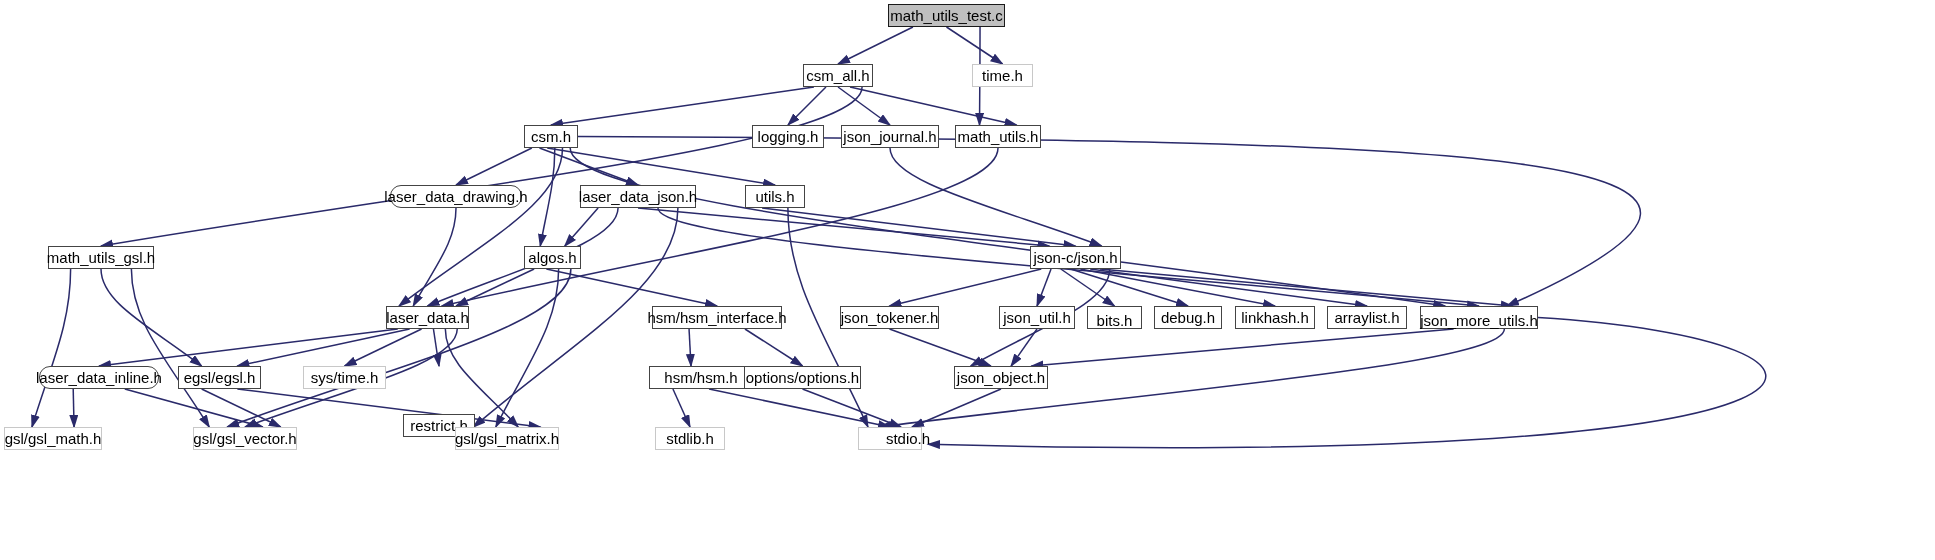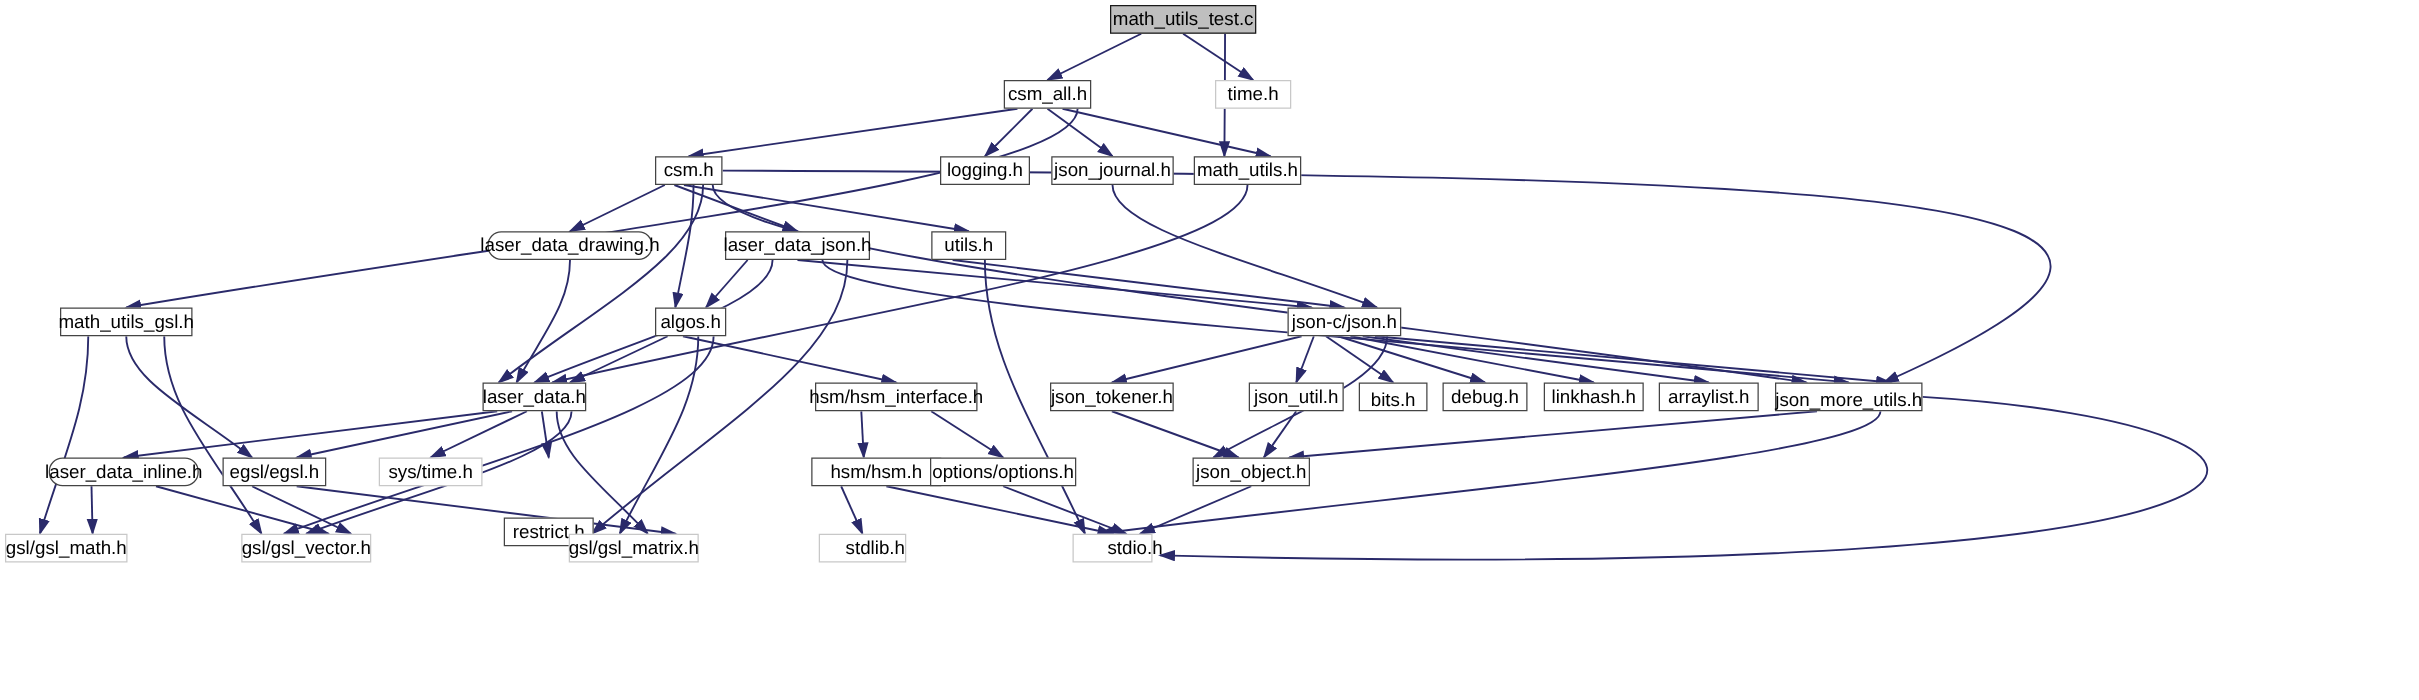--- a/index.html
+++ b/index.html
@@ -178,20 +178,20 @@
       </div>
       <div class="node system" style="left: 4px; top: 427px; width: 98px; height: 23px;">
         <span class="node-label">gsl/gsl_math.h</span>
       </div>
       <div class="node system" style="left: 193px; top: 427px; width: 104px; height: 23px;">
         <span class="node-label">gsl/gsl_vector.h</span>
       </div>
       <div class="node system" style="left: 455px; top: 427px; width: 104px; height: 23px;">
         <span class="node-label">gsl/gsl_matrix.h</span>
       </div>
-      <div class="node system" style="left: 655px; top: 427px; width: 70px; height: 23px; justify-content: flex-end;">
+      <div class="node system" style="left: 655px; top: 427px; width: 70px; height: 23px;">
         <span class="node-label">stdlib.h</span>
       </div>
       <div class="node system" style="left: 858px; top: 427px; width: 64px; height: 23px; padding-left: 36px;">
         <span class="node-label">stdio.h</span>
       </div>
     </div>
 </div>
 
 </body></html>

